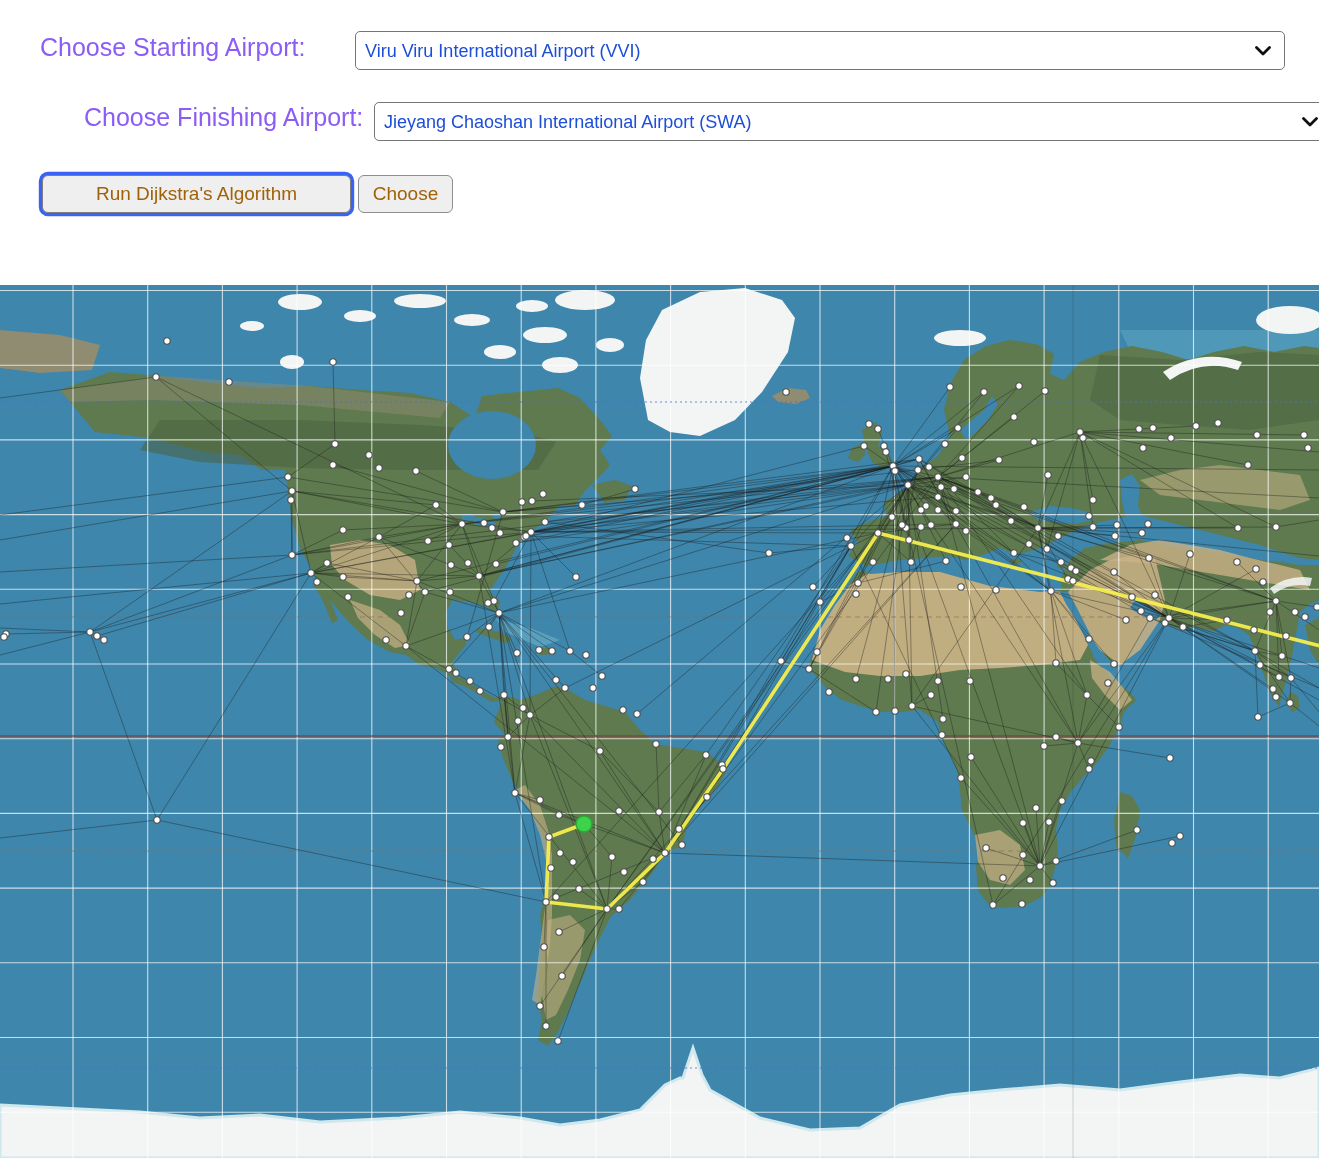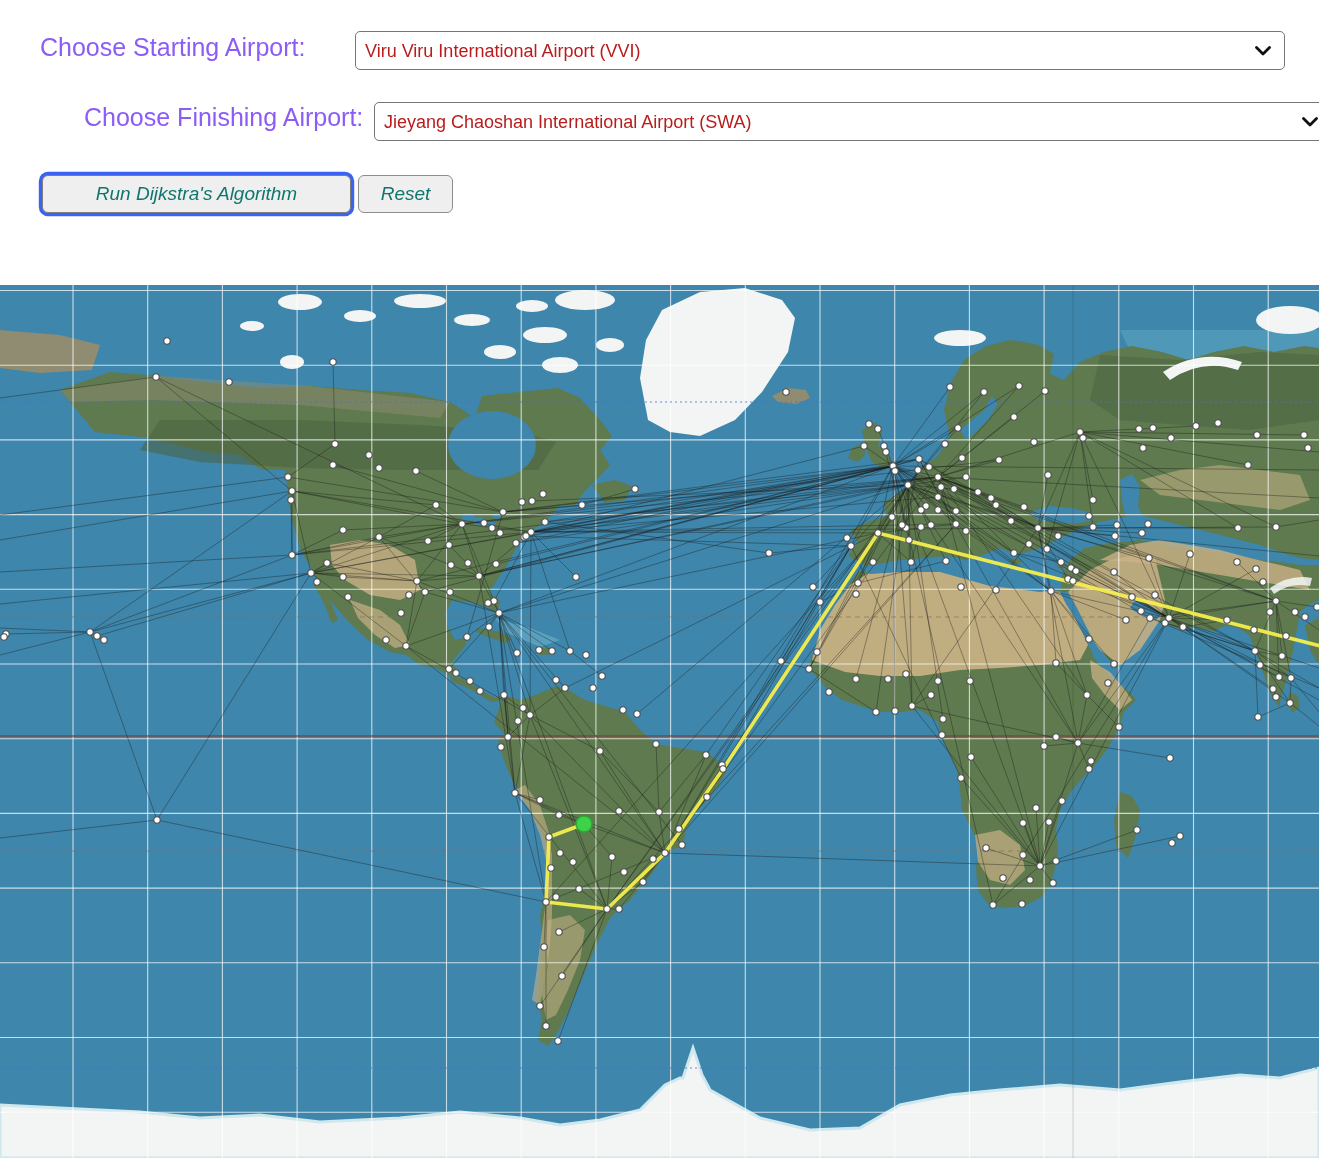--- a/index.html
+++ b/index.html
@@ -9,29 +9,29 @@
   }
   .ctl-label{
     position:absolute;font-family:Liberation Sans, sans-serif;font-size:25px;color:#8b5cf6;
     white-space:nowrap;
   }
   .select-wrap{position:absolute;}
   .select-wrap select{
     -webkit-appearance:none;appearance:none;
     width:100%;height:100%;box-sizing:border-box;
     border:1.5px solid #767676;border-radius:5px;background:#ffffff;
-    font-family:"Liberation Sans",sans-serif;font-size:18px;color:#b91c1c;
+    font-family:"Liberation Sans",sans-serif;font-size:18px;color:#1d4ed8;
     padding:0 34px 0 9px;
   }
   .select-wrap .chev{position:absolute;right:14px;top:50%;margin-top:-5px;pointer-events:none;}
   .btn{
     position:absolute;box-sizing:border-box;height:38px;
     background:#efefef;border:1px solid #8e8e8e;border-radius:6px;
-    font-family:"Liberation Sans",sans-serif;font-size:19px;color:#0f766e;
-    display:flex;align-items:center;justify-content:center;cursor:pointer;font-style:italic;
+    font-family:"Liberation Sans",sans-serif;font-size:19px;color:#a16207;
+    display:flex;align-items:center;justify-content:center;cursor:pointer;
   }
   .btn-run{left:42px;top:175px;width:309px;box-shadow:0 0 0 3.2px #3b63f3;border-color:#7f7f7f;}
   .btn-reset{left:358px;top:175px;width:95px;border-width:1.5px;}
   #map-wrap{position:absolute;left:0;top:285px;width:1319px;height:873px;}
   
   .ocean{fill:#3e86ab;}
   .land{fill:#5e7a4e;}
   .ice{fill:#f3f5f4;}
   .tundra{fill:#8f8c72;}
   .desert{fill:#c9b286;}
@@ -59,21 +59,21 @@
 <div class="select-wrap" style="left:374px;top:102px;width:958px;height:39px;">
   <select>
     <option>Jieyang Chaoshan International Airport (SWA)</option>
   </select>
   <svg class="chev" width="16" height="10" viewBox="0 0 16 10">
     <polyline points="1.5,1.5 8,8 14.5,1.5" fill="none" stroke="#101010" stroke-width="2.8" stroke-linecap="round" stroke-linejoin="round"></polyline>
   </svg>
 </div>
 
 <button class="btn btn-run">Run Dijkstra's Algorithm</button>
-<button class="btn btn-reset">Reset</button>
+<button class="btn btn-reset">Choose</button>
 
 <div id="map-wrap">
 <svg id="map-svg" width="1319" height="873" viewBox="0 285 1319 873">
 
   <rect class="ocean" x="0" y="285" width="1319" height="873"></rect>
 
   <polygon class="shallow" opacity="0.45" points="495,618 530,628 560,640 540,647 505,632"></polygon>
   <polygon class="shallow" opacity="0.30" points="1120,330 1319,330 1319,382 1200,392 1140,372"></polygon>
 
   <g class="ice">

